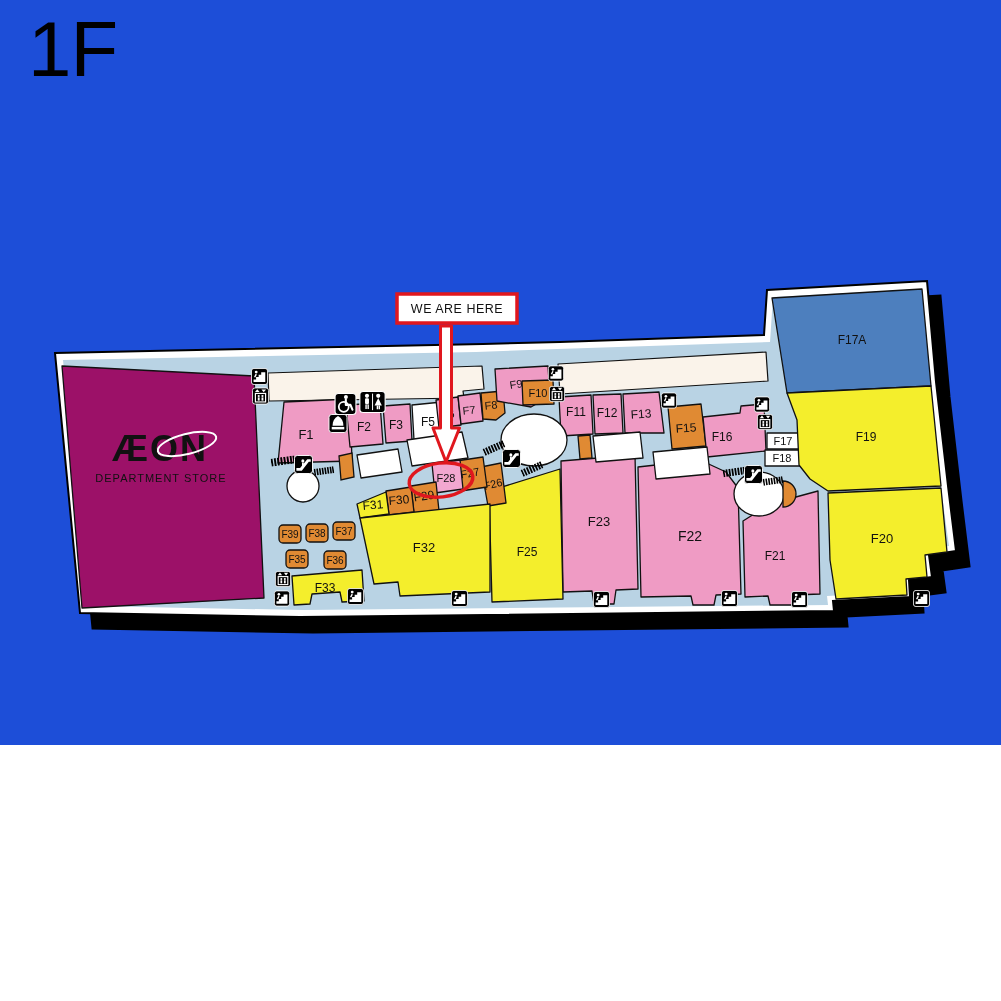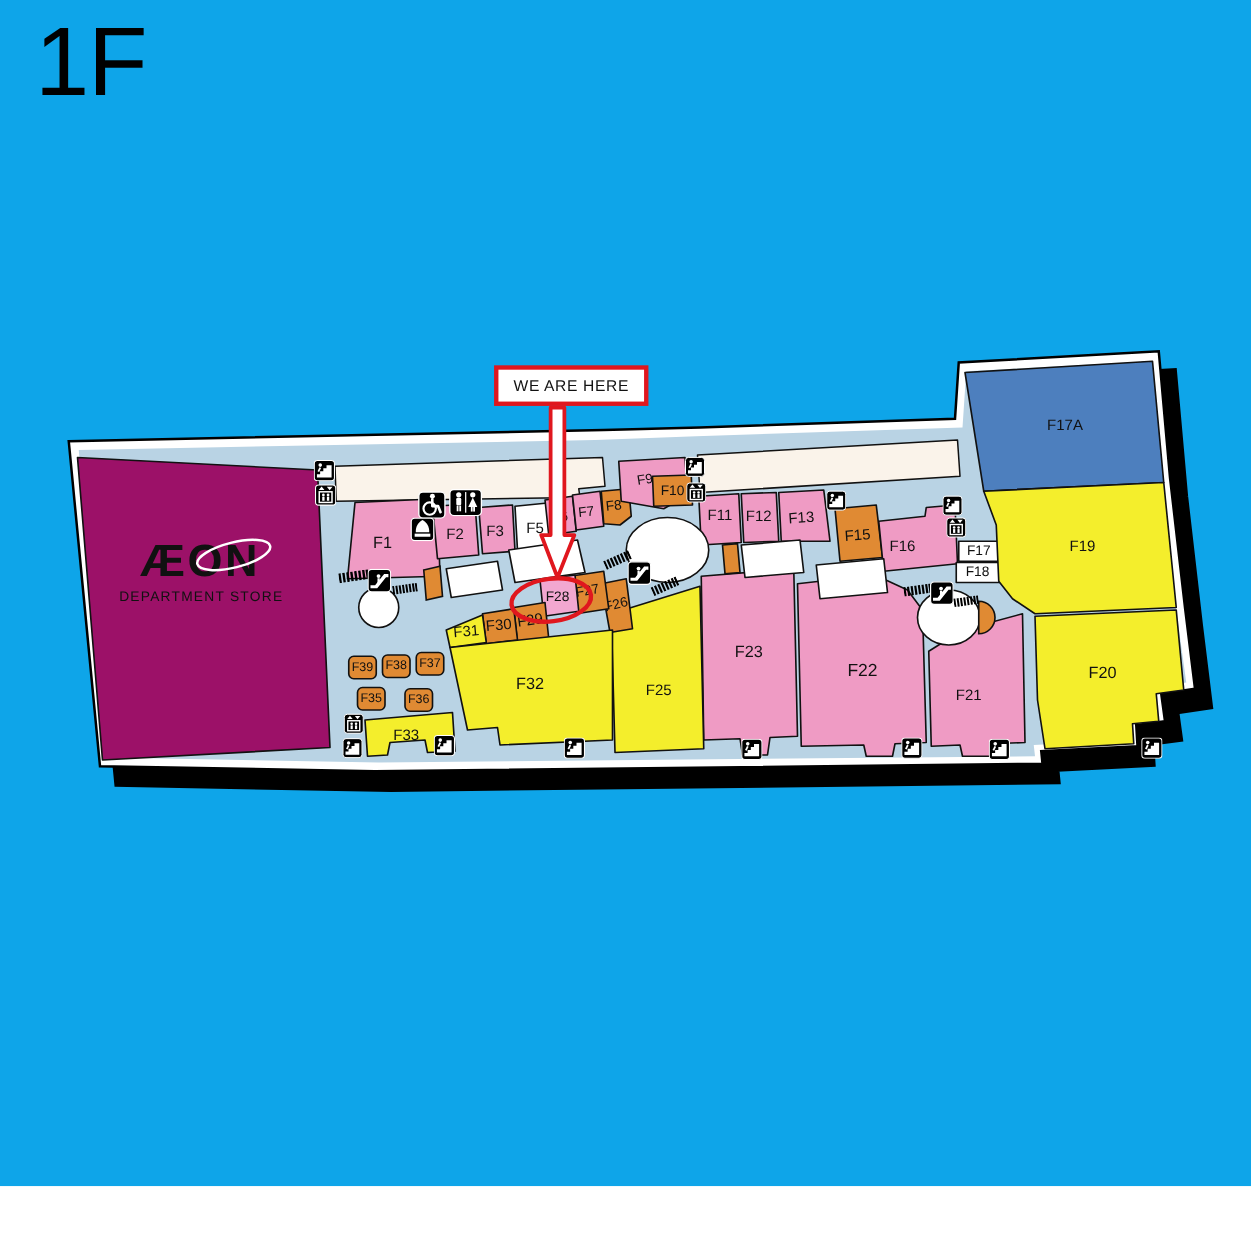--- a/index.html
+++ b/index.html
@@ -1,16 +1,16 @@
 <!DOCTYPE html>
 <html><head>
 <meta charset="utf-8">
 <style>
   html,body{margin:0;padding:0;background:#ffffff;}
-  .stage{position:relative;width:1001px;height:949px;background:#0ea5e9;overflow:hidden;
+  .stage{position:relative;width:1001px;height:745px;background:#1d4ed8;overflow:hidden;
          font-family:"Liberation Sans",sans-serif;}
   .floor-title{position:absolute;left:28px;top:10px;font-size:78px;line-height:1;
                color:#000;font-family:"Liberation Sans",sans-serif;letter-spacing:-1px;}
   svg{position:absolute;left:0;top:0;}
   svg text{font-family:"Liberation Sans",sans-serif;fill:#111;text-anchor:middle;
            dominant-baseline:central;}
   .unit-poly{stroke:#111;stroke-width:1.3;stroke-linejoin:round;}
   .island{fill:#fff;stroke:#111;stroke-width:1.3;stroke-linejoin:round;}
   .strip{stroke:#111;stroke-width:1.2;stroke-linejoin:round;}
   .chip{stroke:#111;stroke-width:1.3;}

